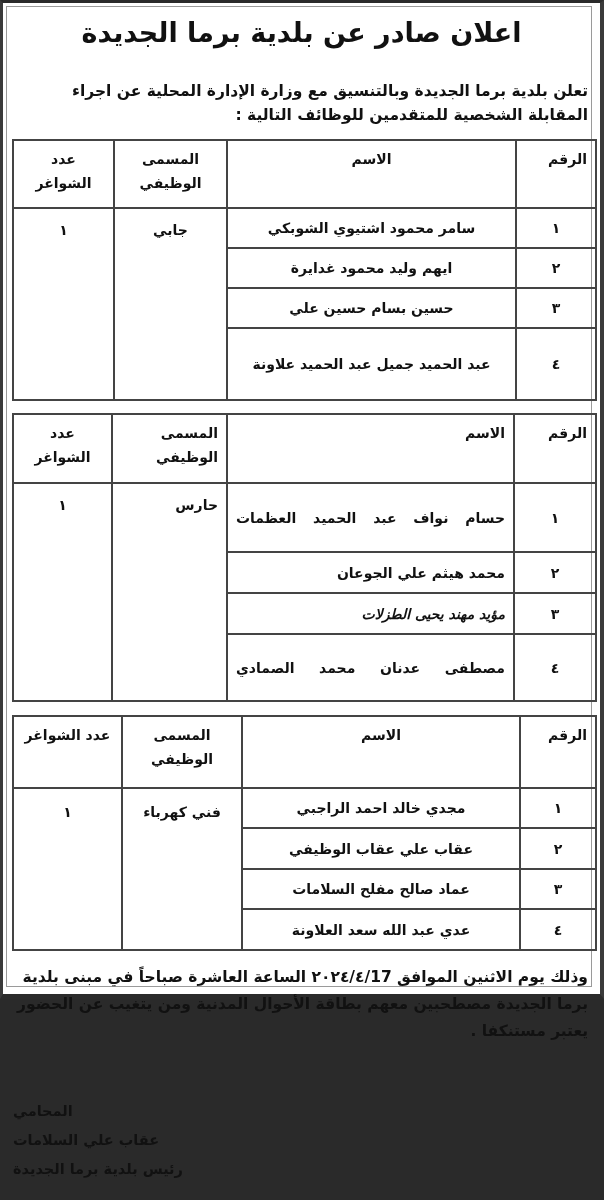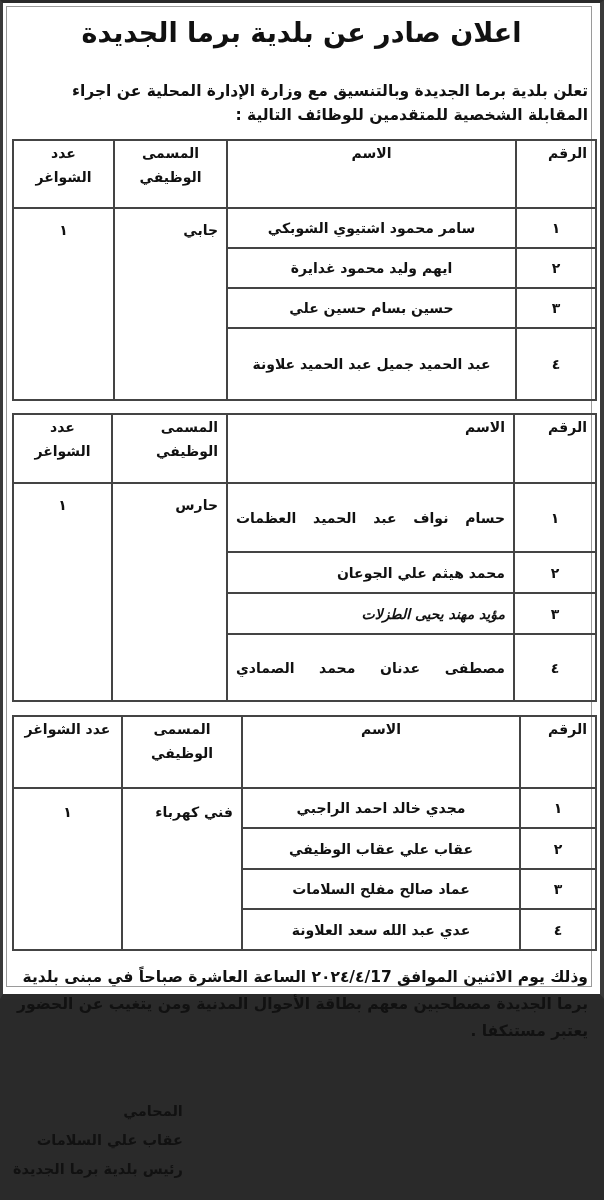--- a/index.html
+++ b/index.html
@@ -44,42 +44,42 @@
       font-weight: bold;
       font-size: 14px;
       color: #111;
       border: 2.5px solid #333;
     }
     table.jobs td, table.jobs th {
       border: 2px solid #444;
       padding: 0 8px;
       box-sizing: border-box;
     }
-    table.jobs th { font-weight: bold; vertical-align: top; padding-top: 0; line-height: 24px; }
+    table.jobs th { font-weight: bold; vertical-align: top; padding-top: 6px; line-height: 24px; }
     table.jobs th.c-num { text-align: right; }
     table.jobs th.c-name { text-align: center; }
     table.jobs th.c-title, table.jobs th.c-count { text-align: center; }
     table.jobs td { vertical-align: middle; line-height: 26px; }
     table.jobs td.c-num { text-align: center; }
     table.jobs td.c-name { text-align: center; }
-    table.jobs td.c-title { text-align: right; vertical-align: top; padding-top: 8px; }
+    table.jobs td.c-title { text-align: center; vertical-align: top; padding-top: 8px; }
     table.jobs td.c-count { text-align: center; vertical-align: top; padding-top: 8px; }
     .closing {
       position: absolute; left: 10px; right: 12px; top: 961px;
       direction: rtl; text-align: right;
       font-weight: bold; font-size: 15.5px; line-height: 27px;
       color: #111;
     }
     .signature {
       position: absolute; left: 10px; top: 1094px;
       direction: rtl; text-align: left;
       font-weight: bold; font-size: 14.5px; line-height: 29px;
       color: #111;
     }
-    .signature div { text-align: right; }
+    .signature div { }
   </style>
 </head>
 <body>
 
 <div class="frame">
   <div class="inner-line"></div>
 
   <div class="title">اعلان صادر عن بلدية برما الجديدة</div>
   <div class="intro">تعلن بلدية برما الجديدة وبالتنسيق مع وزارة الإدارة المحلية عن اجراء المقابلة الشخصية للمتقدمين للوظائف التالية :</div>
 

